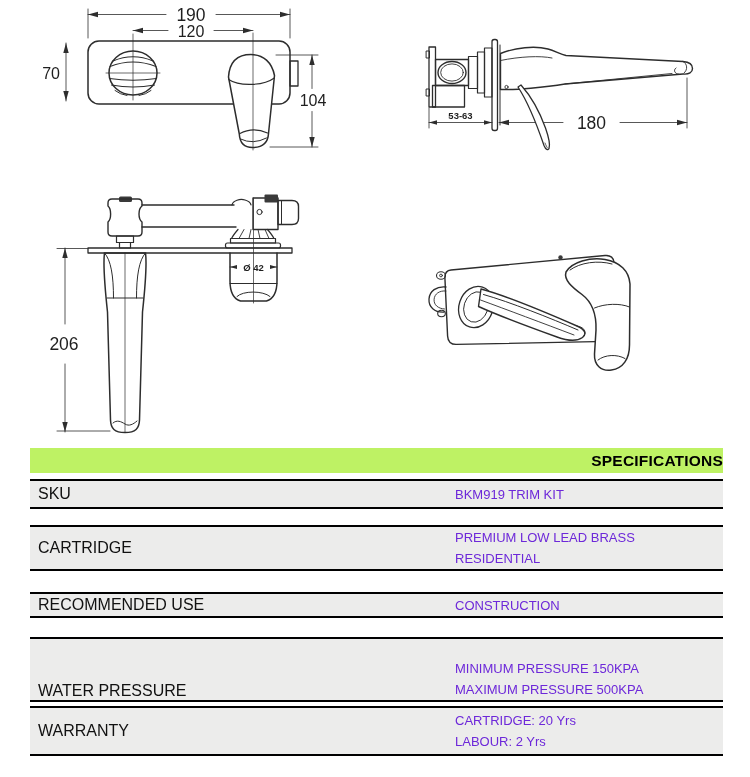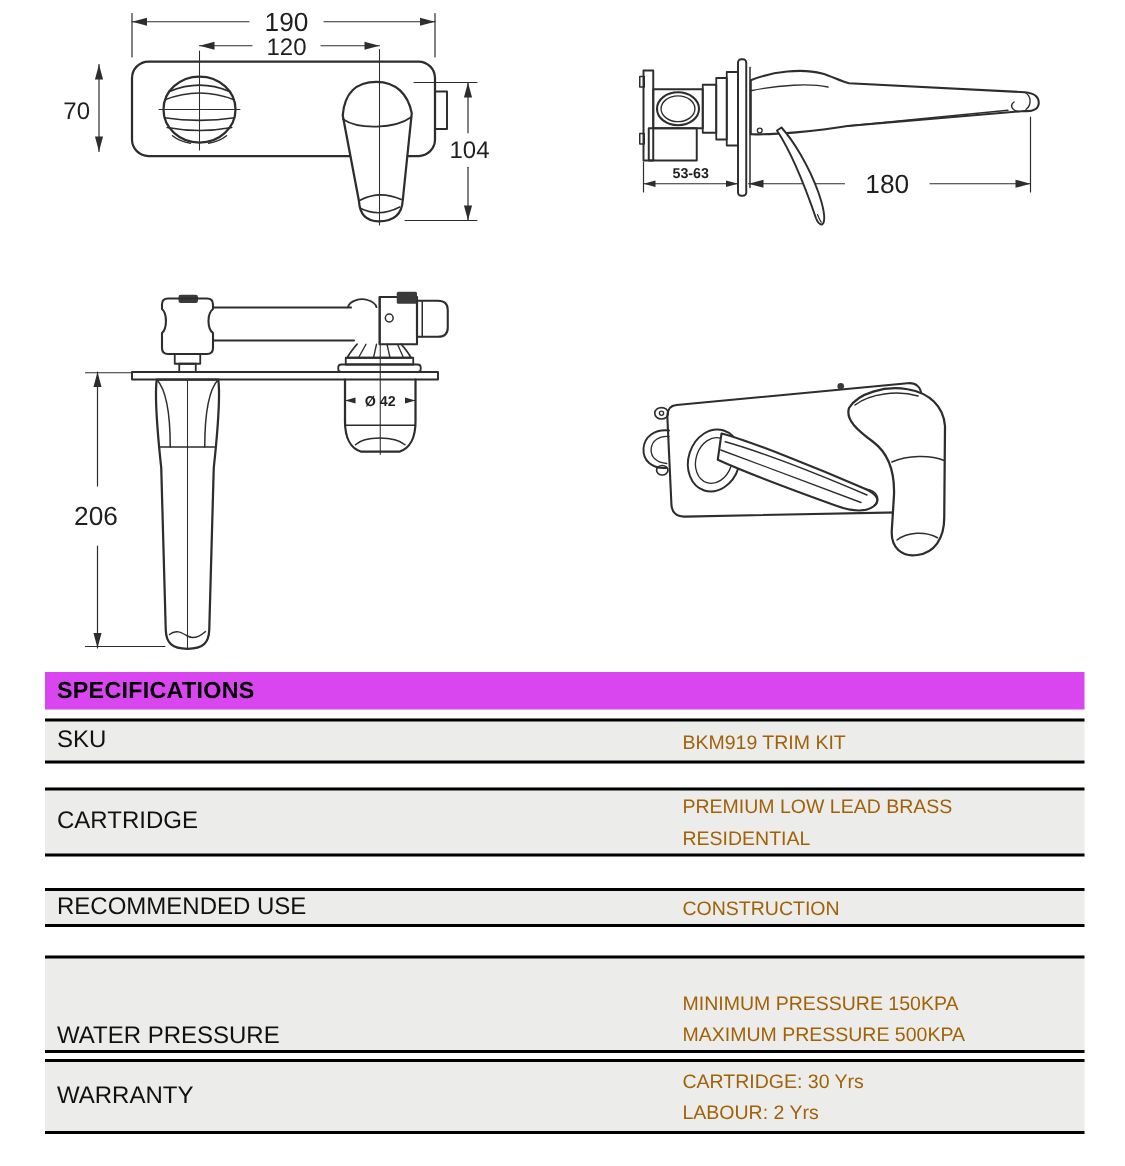--- a/index.html
+++ b/index.html
@@ -5,34 +5,34 @@
   html,body{margin:0;padding:0;background:#ffffff;}
   .page{position:relative;width:750px;height:777px;background:#fff;overflow:hidden;
         font-family:"Liberation Sans",sans-serif;}
   .drawing-svg{position:absolute;left:0;top:0;}
   .dim-txt{font-family:"Liberation Sans",sans-serif;fill:#1f1f1f;}
   .dim-big{font-size:16px;}
   .dim-xl{font-size:17.5px;}
   .dim-small{font-size:9.5px;font-weight:bold;}
   
   .spec{position:absolute;left:30px;top:448px;width:693px;height:312px;}
-  .spec-title-bar{position:absolute;left:0;top:0;width:100%;height:25px;background:#d946ef;
-                  display:flex;align-items:center;box-sizing:border-box;padding-left:8px;}
+  .spec-title-bar{position:absolute;left:0;top:0;width:100%;height:25px;background:#bef264;
+                  display:flex;align-items:center;box-sizing:border-box;padding-left:8px;justify-content:flex-end;}
   .spec-title{font-size:15.5px;font-weight:bold;color:#000;letter-spacing:.2px;}
   .spec-row{position:absolute;left:0;width:100%;background:#ececeb;box-sizing:border-box;
             border-top:2.5px solid #000;border-bottom:2.5px solid #000;display:flex;}
   .row-0{top:31px;height:30px;}
   .row-1{top:77px;height:46px;}
   .row-2{top:144px;height:26px;}
   .row-3{top:189px;height:65px;align-items:flex-end;}
   .row-4{top:258px;height:50px;}
   .spec-label{width:425px;box-sizing:border-box;padding-left:8px;display:flex;align-items:center;
               font-size:16px;color:#111;}
   .spec-value{flex:1;display:flex;flex-direction:column;justify-content:center;
-              font-size:13px;color:#a16207;line-height:21px;}
+              font-size:13px;color:#6d28d9;line-height:21px;}
 </style>
 </head>
 <body>
 
 <div class="page">
 
   <svg class="drawing-svg" width="750" height="448" viewBox="0 0 750 448" fill="none" stroke="#2d2d2d" stroke-linecap="round" stroke-linejoin="round">
 
     <g>
       <rect x="88" y="41" width="202" height="63" rx="11" stroke-width="1.5"></rect>
@@ -255,19 +255,19 @@
       <div class="spec-label">WATER PRESSURE</div>
       <div class="spec-value">
         <div>MINIMUM PRESSURE 150KPA</div>
         <div>MAXIMUM PRESSURE 500KPA</div>
       </div>
     </div>
 
     <div class="spec-row row-4">
       <div class="spec-label">WARRANTY</div>
       <div class="spec-value">
-        <div>CARTRIDGE: 30 Yrs</div>
+        <div>CARTRIDGE: 20 Yrs</div>
         <div>LABOUR: 2 Yrs</div>
       </div>
     </div>
   </section>
 
 </div>
 
 </body></html>

